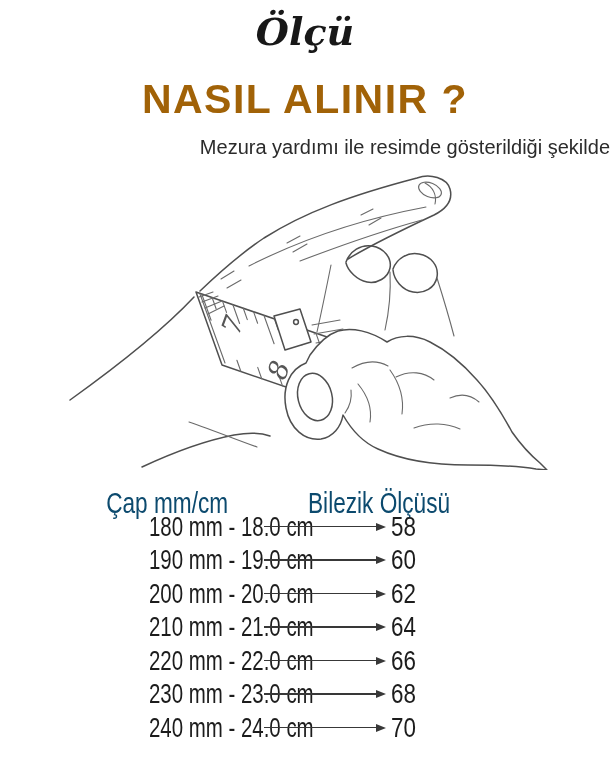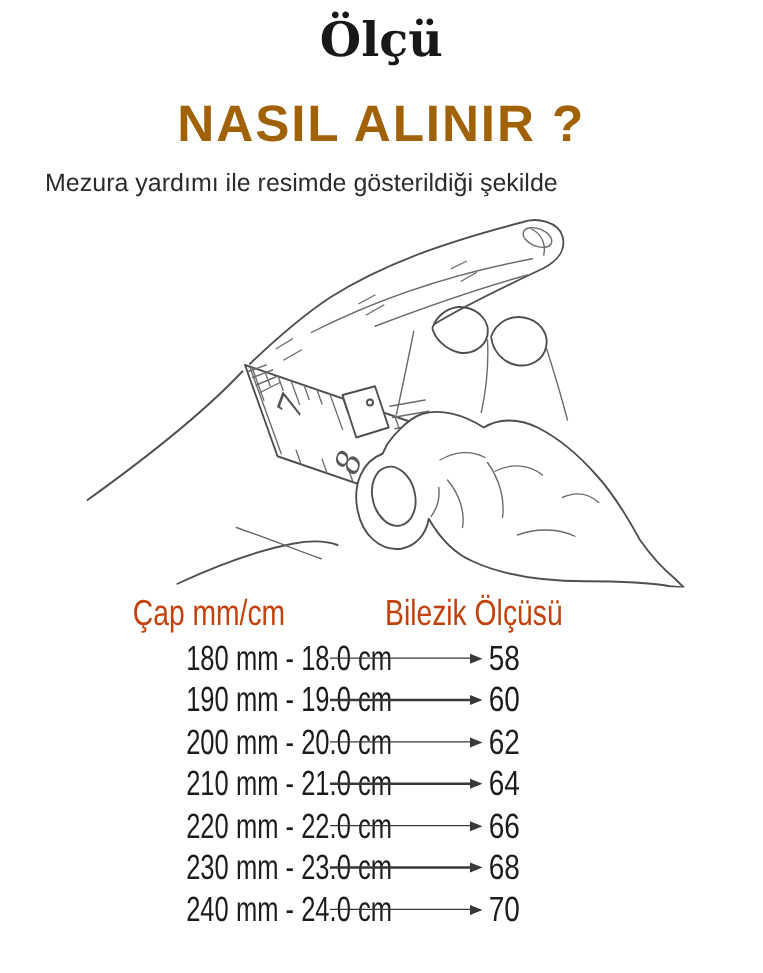--- a/index.html
+++ b/index.html
@@ -15,37 +15,38 @@
     font-family:"Liberation Sans",sans-serif;
     color:var(--ink);
     overflow:hidden;
   }
   .page{width:610px;height:778px;position:relative;}
 
   .script-title{
     margin:6px 0 0 0;
     text-align:center;
     font-family:"DejaVu Serif",serif;
+    font-style:italic;
     font-weight:600;
     font-size:38px;
     line-height:52px;
     color:#181818;
   }
   .main-title{
     margin:18px 0 0 0;
     text-align:center;
     font-size:41px;
     line-height:46px;
     font-weight:700;
     letter-spacing:1.5px;
     color:#a16207;
   }
   .subtitle{
     margin:11px 0 0 0;
-    text-align:left;
+    text-align:right;
     font-size:20px;
     line-height:28px;
     color:var(--subink);
     padding-left:36px;
   }
 
   .figure-wrap{margin:9px 0 0 0;height:300px;}
   svg.sketch{display:block;}
   svg.sketch *{vector-effect:non-scaling-stroke;}
   .sk{fill:none;stroke:var(--sketch);stroke-width:1.5;stroke-linecap:round;stroke-linejoin:round;}
@@ -57,23 +58,23 @@
     font-size:27px;
     fill:#565656;
   }
 
   .table-headers{
     position:relative;
     height:34px;
     margin-top:0;
   }
   .table-headers .th{
-    position:absolute;top:4px;
+    position:absolute;top:16px;
     font-size:29px;line-height:34px;
-    color:#c2410c;
+    color:#0c4a6e;
     white-space:nowrap;
   }
   .th-inner{display:inline-block;transform:scaleX(0.78);transform-origin:50% 50%;}
   .th1{left:55px;width:225px;text-align:center;}
   .th2{left:288px;width:200px;text-align:left;}
 
   .rows{margin-top:6px;}
   .trow{
     display:flex;align-items:center;
     height:33.5px;

